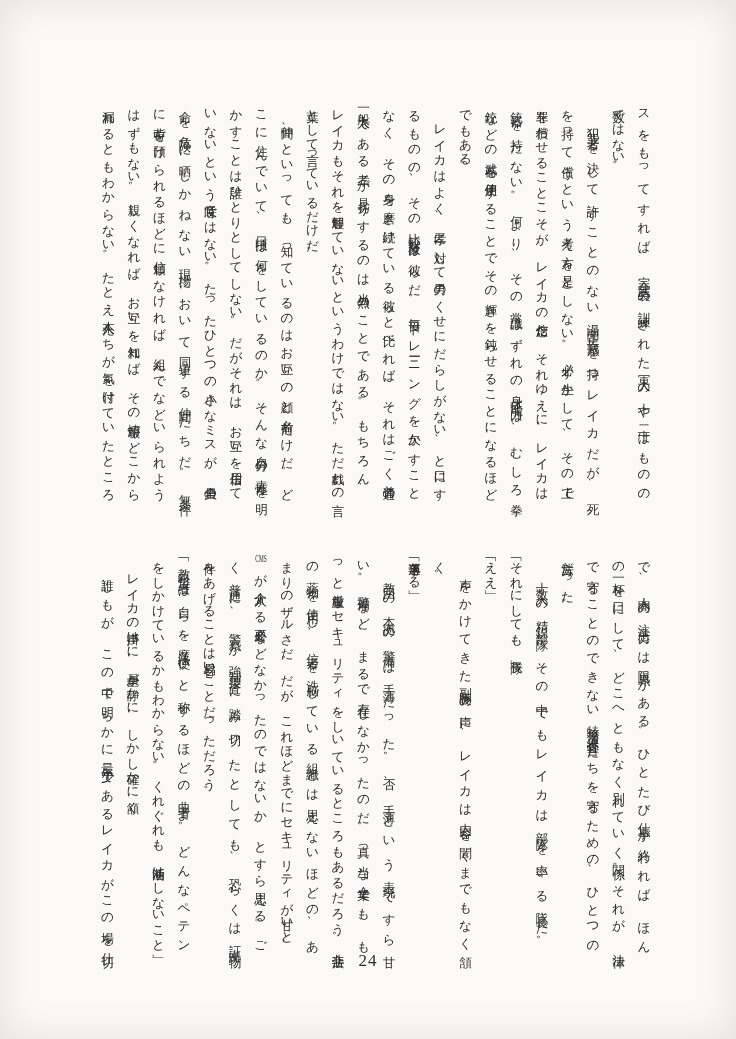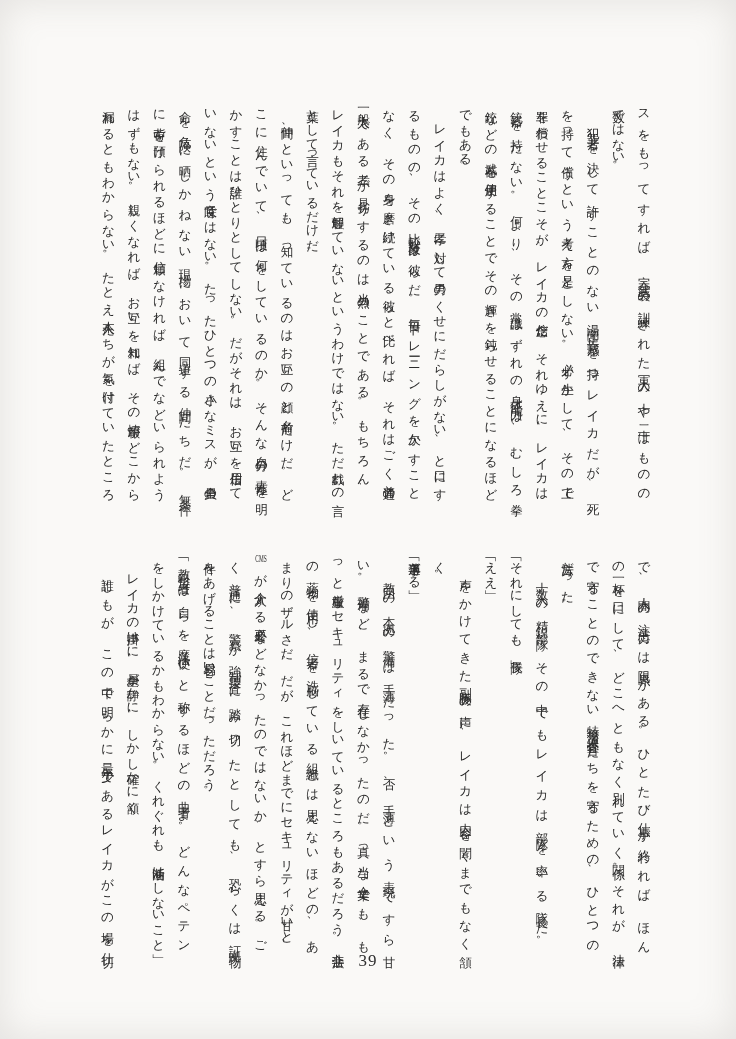--- a/index.html
+++ b/index.html
@@ -102,14 +102,14 @@
       <div class="tline full">の薬物を使用し、信者を洗脳している組織とは思えないほどの、あ</div>
       <div class="tline full">まりのザルさだ。だが、これほどまでにセキュリティが甘いと、</div>
       <div class="tline full"><span class="tcy">CMS</span>が介入する必要などなかったのではないか、とすら思える。ご</div>
       <div class="tline full">く普通に、警察が強制捜査に踏み切ったとしても、恐らくは証拠物</div>
       <div class="tline">件をあげることは容易いことだっただろう。</div>
       <div class="tline full">「教祖賢者は自らを魔法使いと称するほどの曲者よ。どんなペテン</div>
       <div class="tline full">をしかけているかもわからない。くれぐれも、油断はしないこと」</div>
       <div class="tline">　レイカの声掛けに、全員が静かに、しかし確かに頷く。</div>
       <div class="tline full">　誰しもが、この中で明らかに最年少であるレイカがこの場を仕切</div>
     </div>
-  <div class="page-number">39</div>
+  <div class="page-number">24</div>
 </div>
 
 </body></html>

